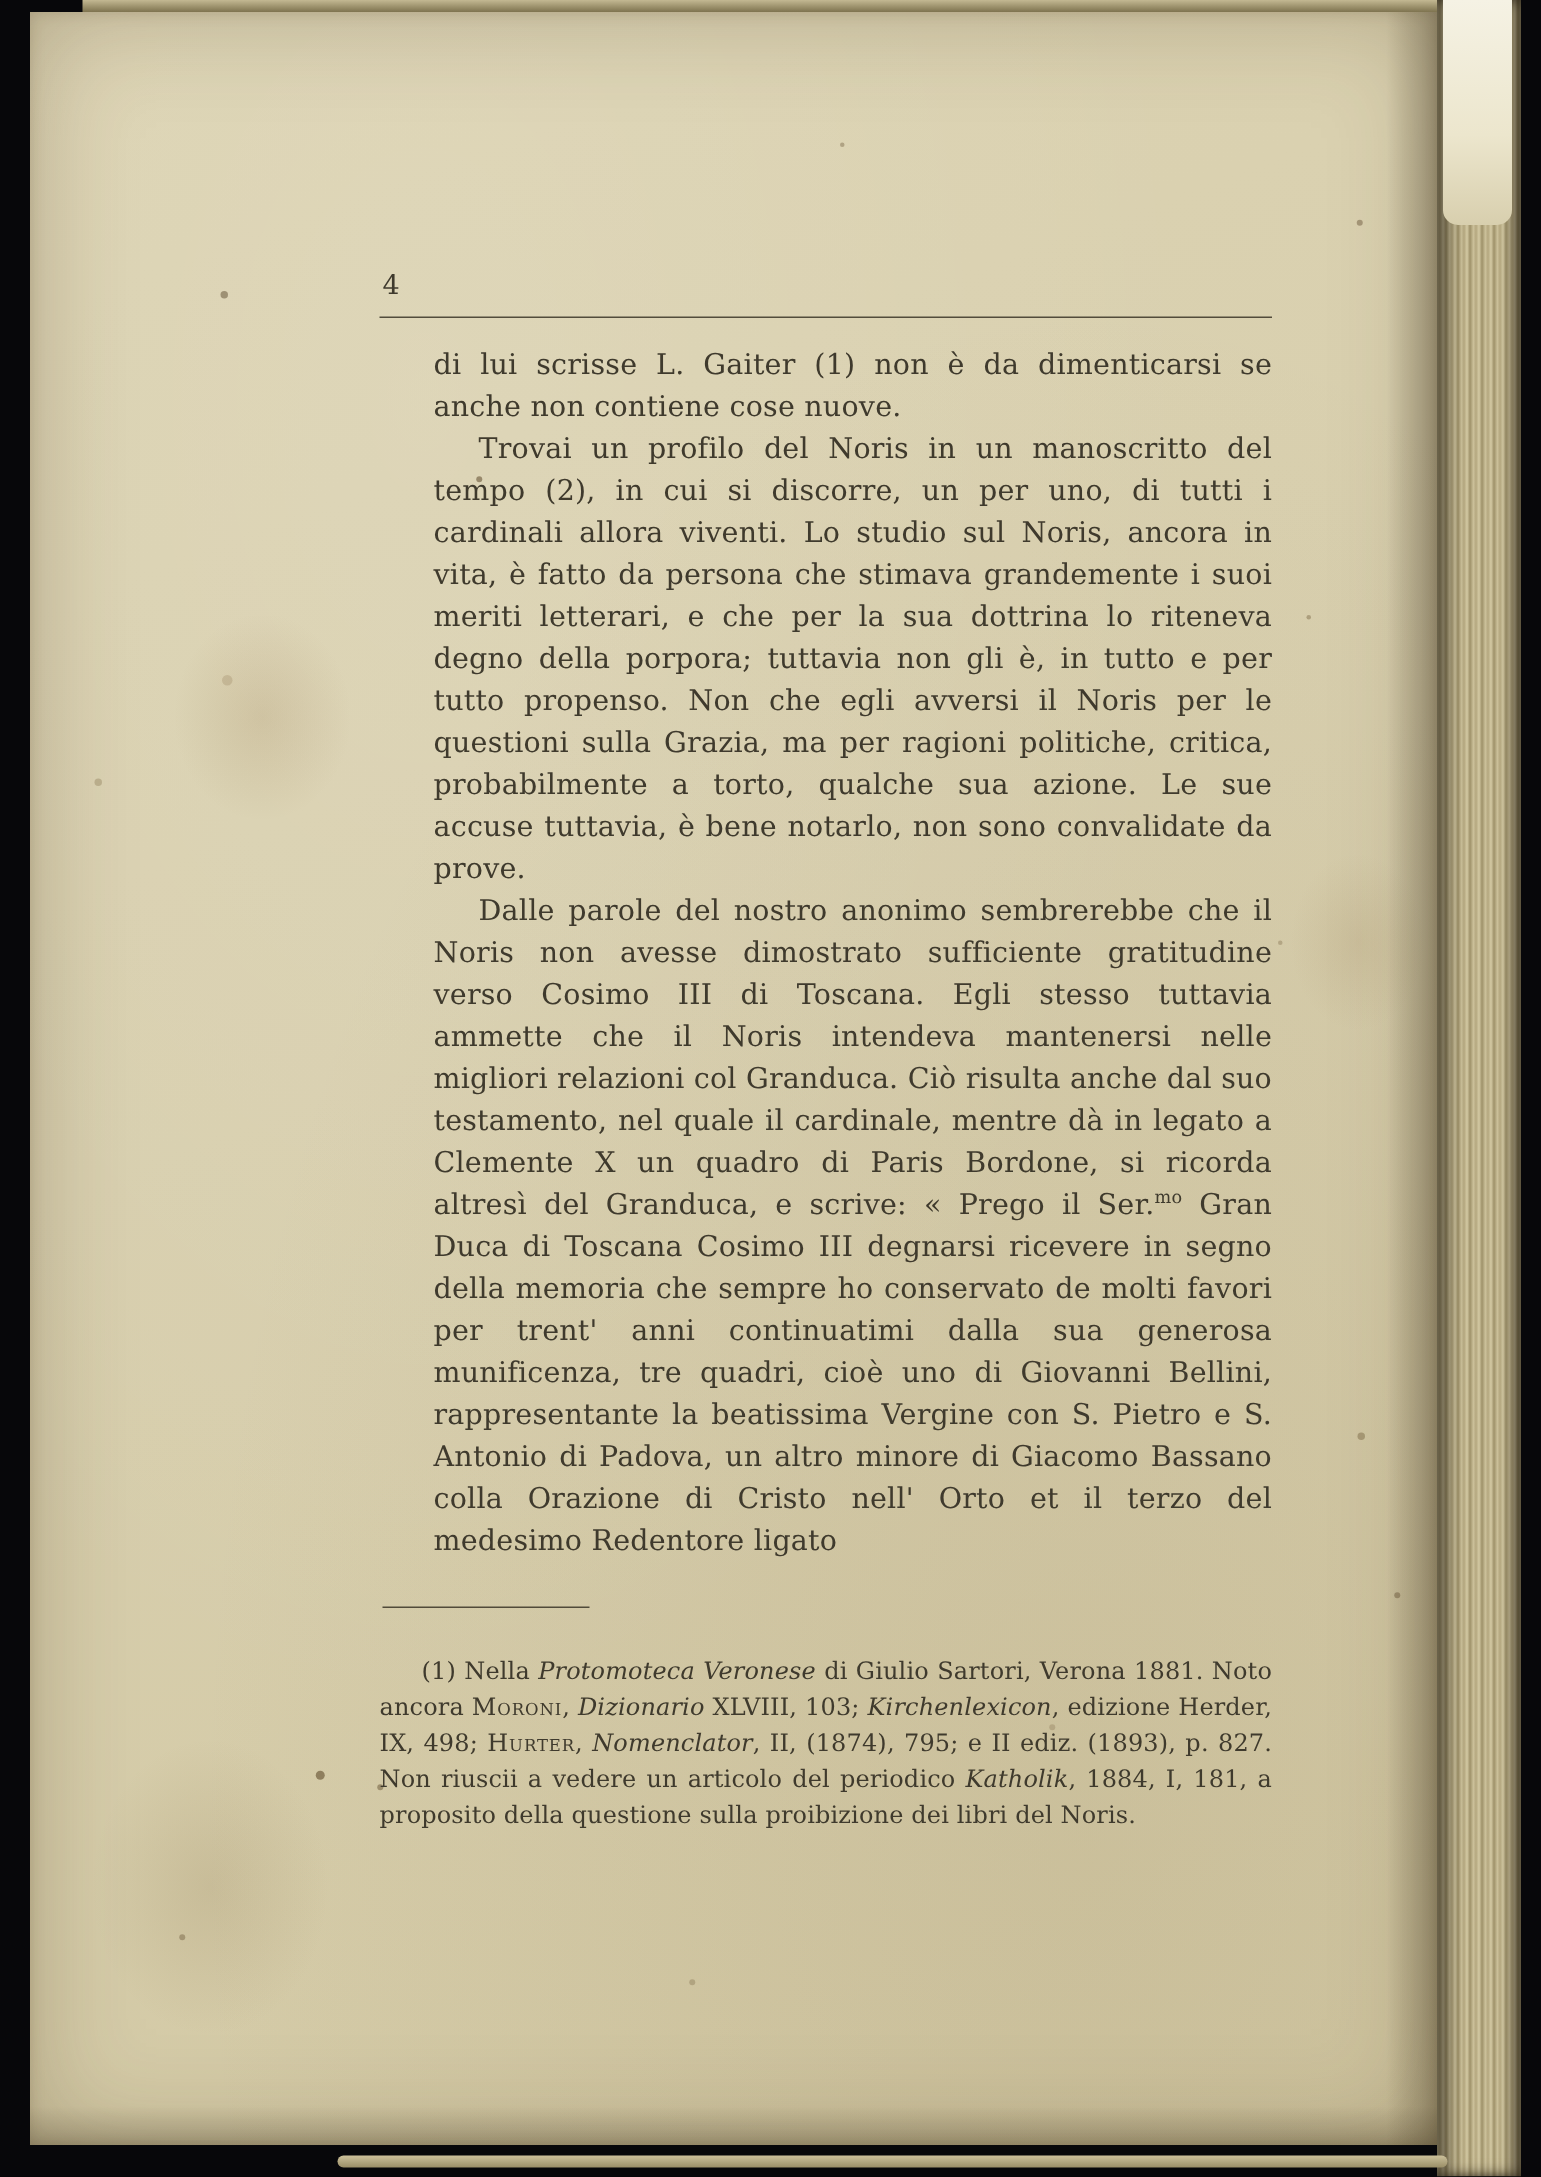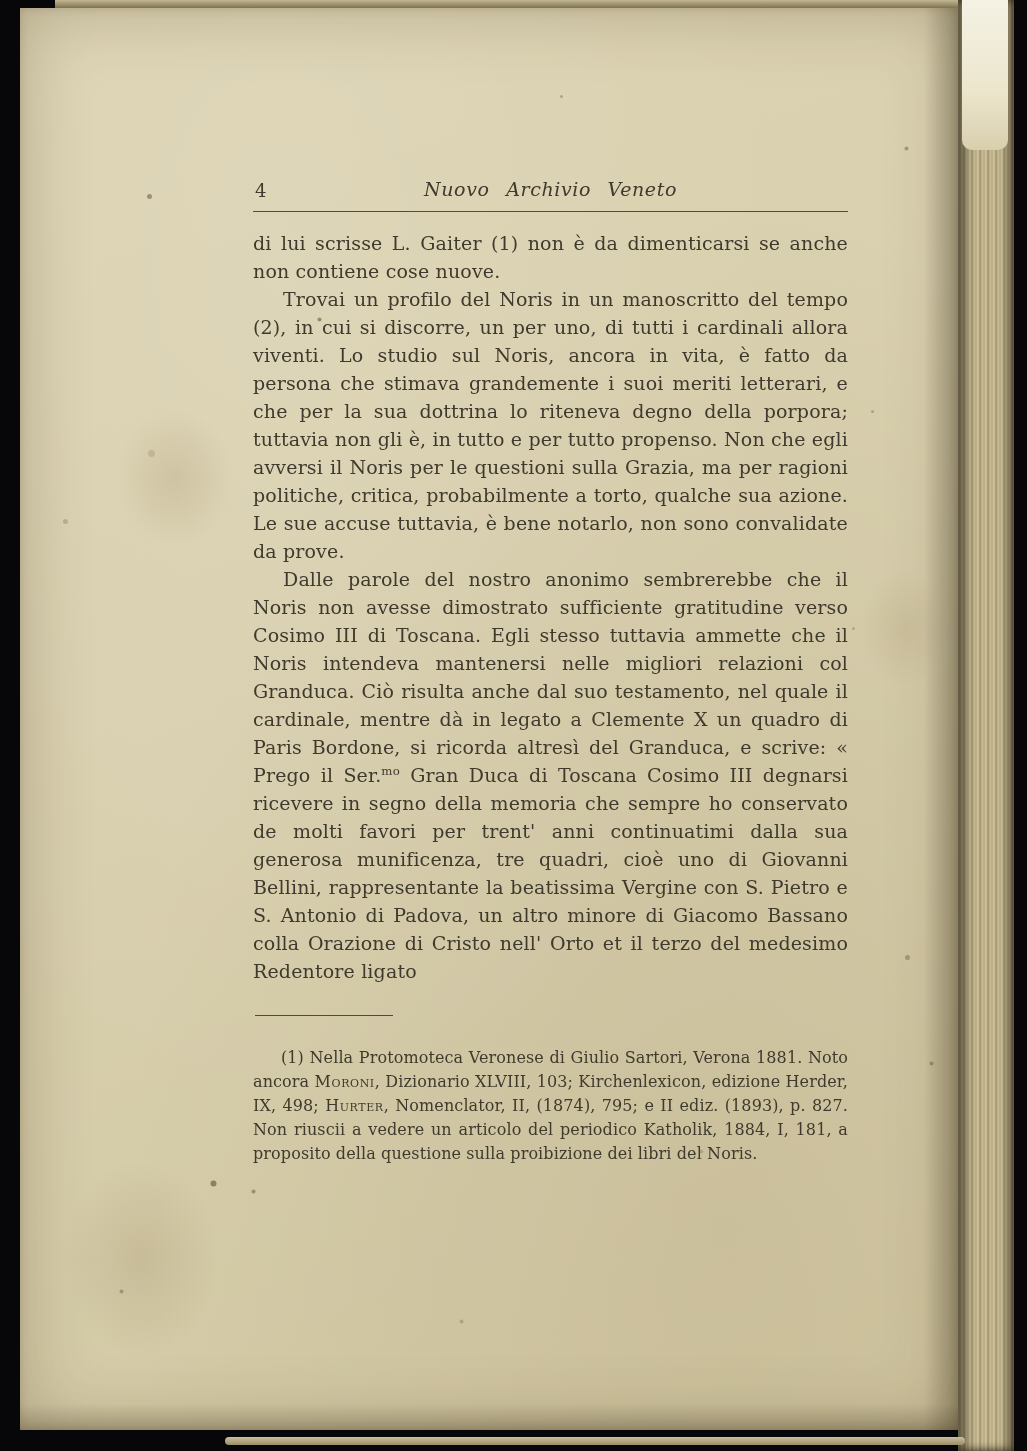--- a/index.html
+++ b/index.html
@@ -53,29 +53,29 @@
           148px 195px 0 1px rgba(80,62,35,0.45);}
   
   .content{position:absolute;left:253px;top:178px;width:595px;color:#3f3a2d;
         text-rendering:optimizeLegibility;}
   .header{position:relative;height:26px;}
   .pagenum{position:absolute;left:2px;top:2px;font-size:18px;}
   .title{display:block;text-align:center;font-style:italic;font-size:19px;
         letter-spacing:0.6px;word-spacing:10px;}
   .rule{border-top:1.6px solid rgba(58,52,38,0.85);margin-top:7px;}
   .body{margin-top:17px;font-size:19px;line-height:28px;text-align:justify;
-        letter-spacing:0.15px;}
+        letter-spacing:0.15px;margin-left:36px;}
   .body p{margin:0;}
   .body p.indent{text-indent:30px;}
   .sup{vertical-align:super;font-size:0.62em;line-height:0;}
   .fnrule{width:138px;border-top:1.5px solid rgba(58,52,38,0.85);margin:30px 0 0 2px;}
   .footnotes{margin-top:30px;font-size:16px;line-height:24px;text-align:justify;
         letter-spacing:0.1px;}
   .footnotes p{margin:0;text-indent:28px;}
-  .italic{}
+  .italic{font-style:italic;}
   .smallcaps{font-variant:small-caps;letter-spacing:0.6px;}
 </style>
 </head>
 <body>
 
 <div class="scan">
 
   <div class="top-edge"></div>
   <div class="page">
     <div class="blotch1"></div>
@@ -84,21 +84,20 @@
   </div>
   <div class="speck-layer"></div>
   <div class="page-edges"></div>
   <div class="fore-edge-highlight"></div>
   <div class="bottom-edge"></div>
 
   <div class="content">
 
     <div class="header">
       <span class="pagenum">4</span>
-      <span class="title">Nuovo Archivio Veneto</span>
     </div>
     <div class="rule"></div>
 
     <div class="body">
       <p><span>di lui scrisse L. Gaiter (1) non è da dimenticarsi se anche non contiene cose nuove.</span></p>
       <p class="indent"><span>Trovai un profilo del Noris in un manoscritto del tempo (2), in cui si discorre, un per uno, di tutti i cardinali allora viventi. Lo studio sul Noris, ancora in vita, è fatto da persona che stimava grandemente i suoi meriti letterari, e che per la sua dottrina lo riteneva degno della porpora; tuttavia non gli è, in tutto e per tutto propenso. Non che egli avversi il Noris per le questioni sulla Grazia, ma per ragioni politiche, critica, probabilmente a torto, qualche sua azione. Le sue accuse tuttavia, è bene notarlo, non sono convalidate da prove.</span></p>
       <p class="indent"><span>Dalle parole del nostro anonimo sembrerebbe che il Noris non avesse dimostrato sufficiente gratitudine verso Cosimo III di Toscana. Egli stesso tuttavia ammette che il Noris intendeva mantenersi nelle migliori relazioni col Granduca. Ciò risulta anche dal suo testamento, nel quale il cardinale, mentre dà in legato a Clemente X un quadro di Paris Bordone, si ricorda altresì del Granduca, e scrive: « Prego il Ser.</span><sup class="sup">mo</sup><span> Gran Duca di Toscana Cosimo III degnarsi ricevere in segno della memoria che sempre ho conservato de molti favori per trent' anni continuatimi dalla sua generosa munificenza, tre quadri, cioè uno di Giovanni Bellini, rappresentante la beatissima Vergine con S. Pietro e S. Antonio di Padova, un altro minore di Giacomo Bassano colla Orazione di Cristo nell' Orto et il terzo del medesimo Redentore ligato</span></p>
     </div>
 
     <div class="fnrule"></div>

